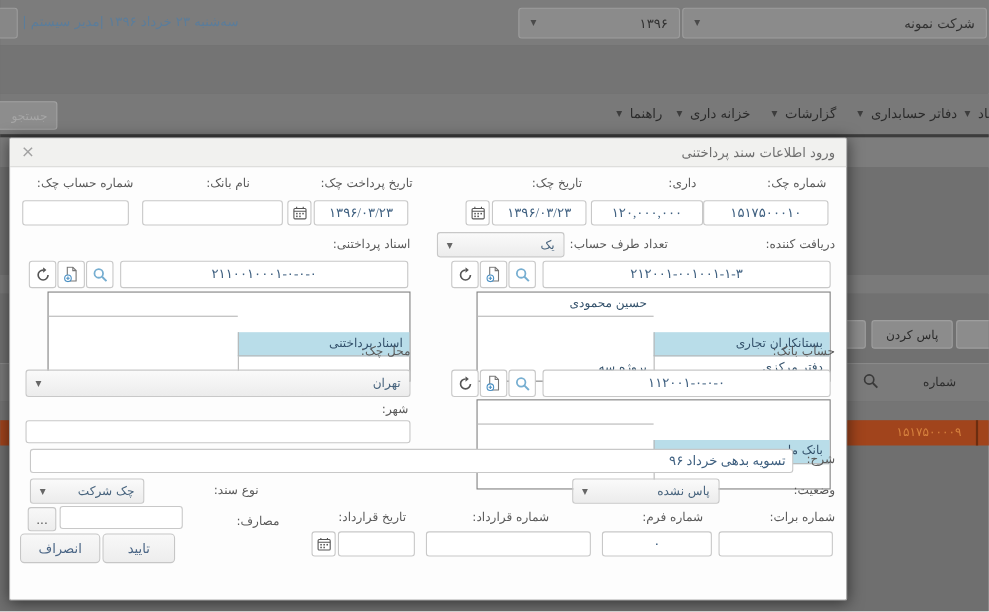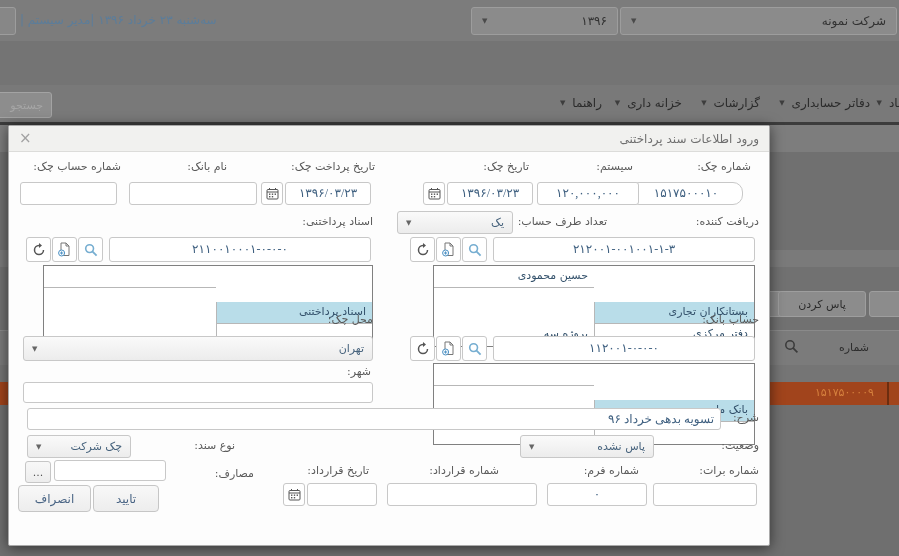--- a/index.html
+++ b/index.html
@@ -117,21 +117,21 @@
     <div class="menu-item" style="right:297px">
       <span>راهنما</span>
       <span class="arr">▼</span>
     </div>
     <div class="dim-search">
       <span>جستجو</span>
     </div>
   </div>
 
   <div class="dim-btn" style="right:112px;top:291px;width:30px"></div>
-  <div class="dim-btn" style="right:33px;top:291px;width:88px">
+  <div class="dim-btn" style="right:33px;top:291px;width:74px">
     <span>پاس کردن</span>
   </div>
   <div class="dim-btn" style="right:-45px;top:291px;width:75px;justify-content:flex-start;padding-left:10px">
     
   </div>
   <div class="tbl-header-text" style="right:30px;top:341px">شماره</div>
   <span style="position:absolute;right:100px;top:339px">
     <svg width="15" height="15" viewBox="0 0 15 15">
         <circle cx="6" cy="6" r="4.2" fill="none" stroke="#3a3a3a" stroke-width="1.5"></circle>
         <line x1="9.2" y1="9.2" x2="13.4" y2="13.4" stroke="#3a3a3a" stroke-width="1.7"></line>
@@ -142,27 +142,27 @@
     <span class="num">۱۵۱۷۵۰۰۰۰۹</span>
   </div>
 
   <div class="modal">
     <div class="modal-titlebar">
       <div class="modal-title">ورود اطلاعات سند پرداختنی</div>
       <div class="modal-close">×</div>
     </div>
 
     <div class="lbl" style="right:18px;top:34px">شماره چک:</div>
-    <div class="lbl" style="right:136px;top:34px">سیستم:</div>
+    <div class="lbl" style="right:136px;top:34px">داری:</div>
     <div class="lbl" style="right:240px;top:34px">تاریخ چک:</div>
     <div class="lbl" style="right:394px;top:34px">تاریخ پرداخت چک:</div>
     <div class="lbl" style="right:542px;top:34px">نام بانک:</div>
     <div class="lbl" style="right:648px;top:34px">شماره حساب چک:</div>
 
-    <input class="inp ltr-val" style="right: 26px; top: 56px; width: 114px; height: 23px; border-radius: 10px;" value="۱۵۱۷۵۰۰۰۱۰">
+    <input class="inp ltr-val" style="right: 16px; top: 56px; width: 114px; height: 23px;" value="۱۵۱۷۵۰۰۰۱۰">
     <input class="inp ltr-val" style="right: 130px; top: 56px; width: 102px; height: 23px;" value="۱۲۰,۰۰۰,۰۰۰">
     <input class="inp ltr-val" style="right: 236px; top: 56px; width: 86px; height: 23px;" value="۱۳۹۶/۰۳/۲۳">
     <div class="cal-btn" style="right:324px;top:56px">
       <svg width="13" height="13" viewBox="0 0 13 13">
           <rect x="1" y="2.5" width="11" height="9.5" rx="1" fill="#fff" stroke="#555"></rect>
           <line x1="1" y1="5" x2="12" y2="5" stroke="#555"></line>
           <line x1="3.5" y1="1" x2="3.5" y2="3" stroke="#555"></line>
           <line x1="9.5" y1="1" x2="9.5" y2="3" stroke="#555"></line>
           <g fill="#555">
             <rect x="3" y="6.5" width="1.4" height="1.4"></rect>

